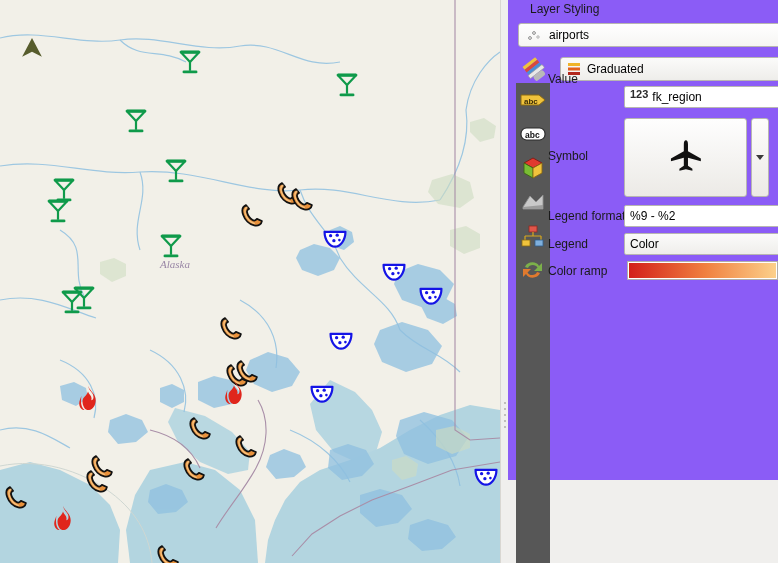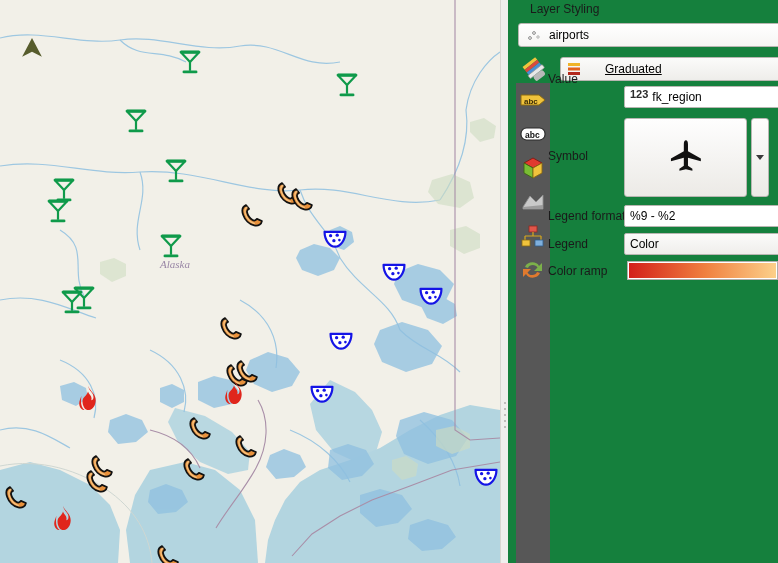--- a/index.html
+++ b/index.html
@@ -22,37 +22,37 @@
   .mk { position:absolute; transform:translate(-50%,-50%); line-height:0; }
 
   
   #splitter { position:absolute; left:500px; top:0; width:8px; height:563px;
               background:#f0efed; border-left:1px solid #d9d7d2; }
   #splitter .dots { position:absolute; left:3px; top:402px; }
   #splitter .dots i { display:block; width:2px; height:2px; background:#b0aeaa;
                       margin-bottom:4px; border-radius:50%; }
 
   
-  #panel { position:absolute; left:508px; top:0; width:270px; height:563px;
-           background:#15803d; }
+  #panel { position:absolute; left:508px; top:0; width:270px; height:480px;
+           background:#8b5cf6; }
   .panel-title { position:absolute; left:22px; top:2px; font-size:12px; color:#1a1a1a; }
 
   .layer-combo { position:absolute; left:10px; top:23px; width:268px; height:24px;
                  background:linear-gradient(#ffffff,#f6f5f3);
                  border:1px solid #b8b6b1; border-radius:3px;
                  display:flex; align-items:center; padding-left:8px; }
   .layer-combo .lbl { margin-left:22px; font-size:12px; }
 
   .renderer-row { position:absolute; left:10px; top:57px; width:268px; height:26px; }
   .brush-ico { position:absolute; left:0; top:0; width:34px; height:26px; }
   .renderer-combo { position:absolute; left:42px; top:0; width:236px; height:24px;
                     background:linear-gradient(#fbfbfa,#eeedea);
                     border:1px solid #b8b6b1; border-radius:3px;
                     display:flex; align-items:center; padding-left:6px; }
-  .renderer-combo .lbl { margin-left:24px;text-decoration:underline; }
+  .renderer-combo .lbl { margin-left:6px; }
 
   
   #rail { position:absolute; left:8px; top:83px; width:34px; height:480px; background:#575757; }
   .rail-btn { position:relative; width:34px; height:34px; }
   .flabel { position:absolute; font-size:12px; color:#1a1a1a; }
   .finput { position:absolute; background:#ffffff; border:1px solid #b8b6b1;
             border-radius:2px; display:flex; align-items:center;
             padding-left:5px; font-size:12px; overflow:hidden; white-space:nowrap; }
   .finput.flat { background:linear-gradient(#fbfbfa,#efeeeb); }
   .num-badge { font-size:11px; font-weight:bold; color:#2b2b2b; margin-right:4px;

